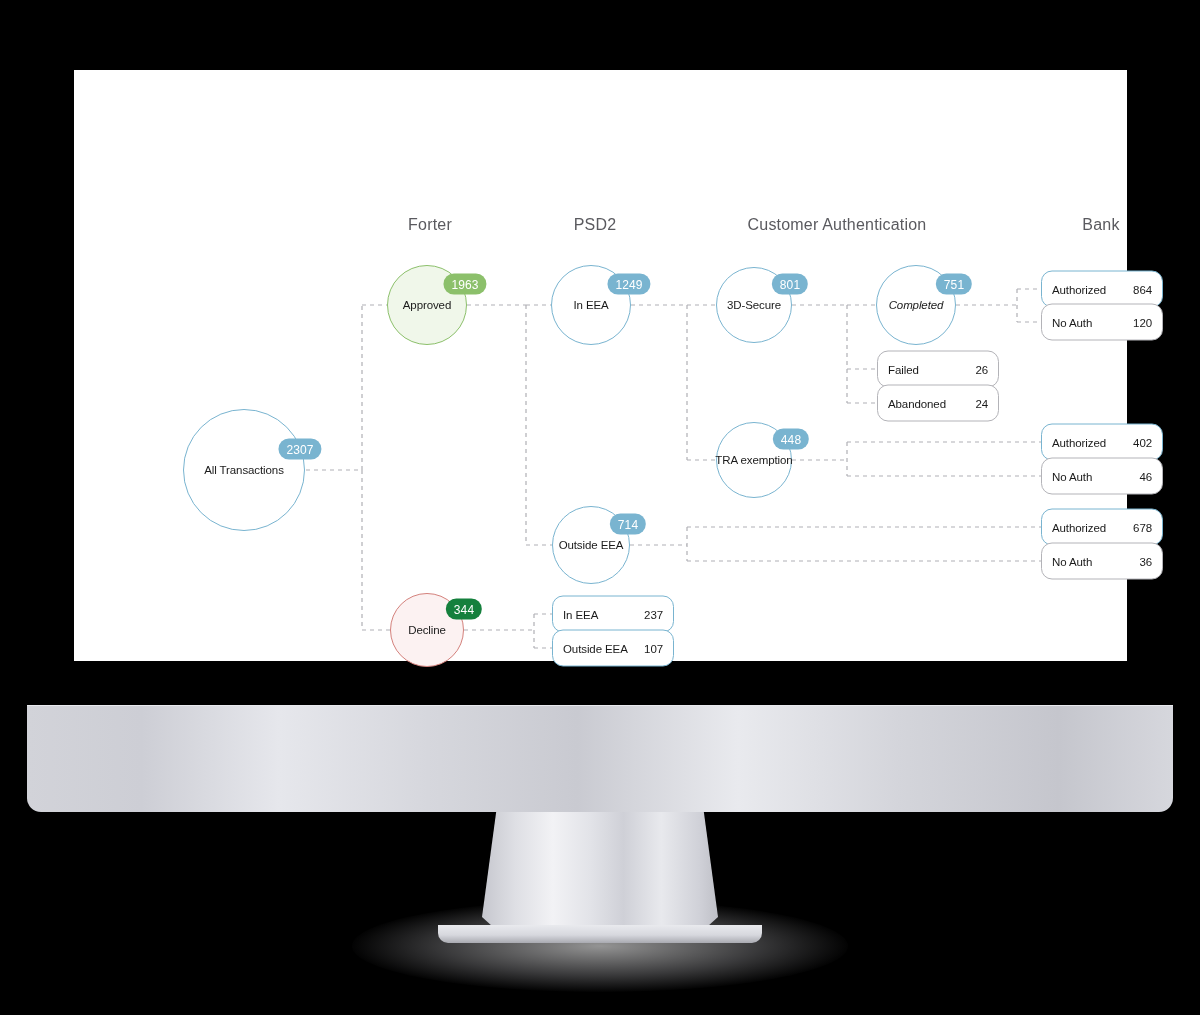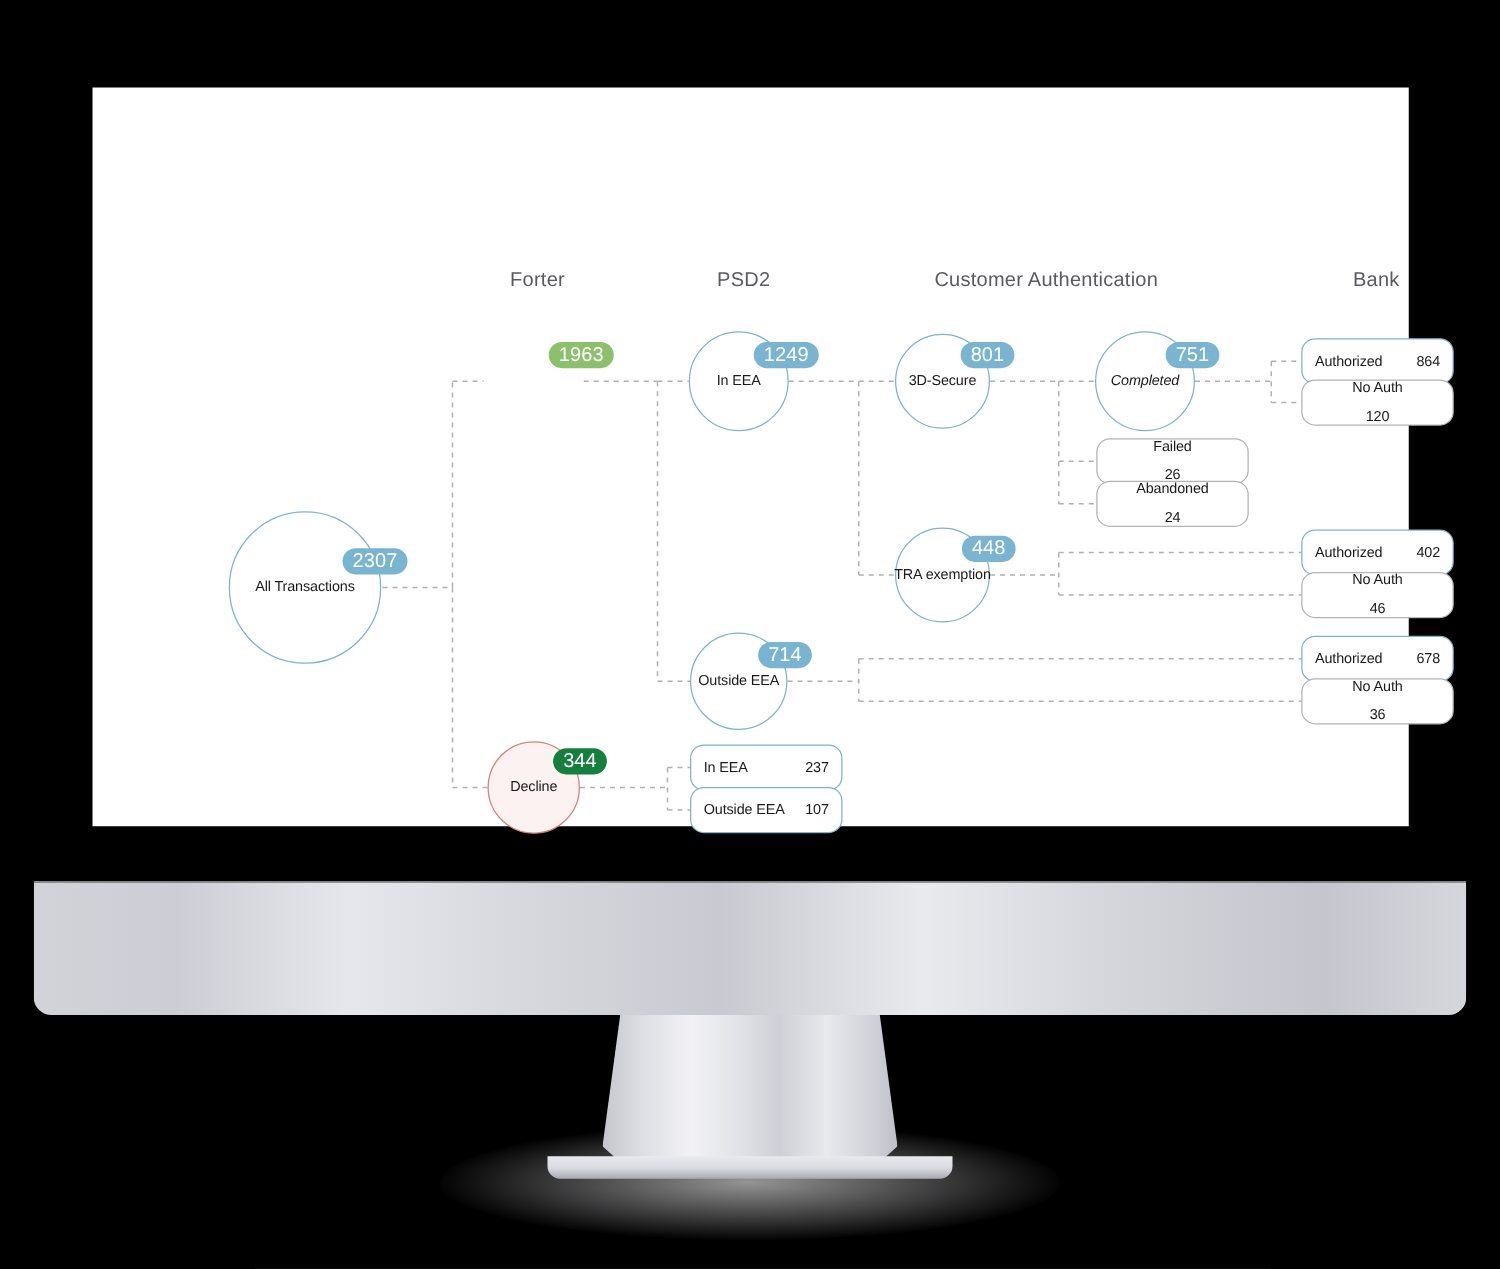--- a/index.html
+++ b/index.html
@@ -93,21 +93,21 @@
 
   .badge {
     position: absolute;
     min-width: 34px;
     height: 21px;
     padding: 0 8px;
     border-radius: 11px;
     display: flex;
     align-items: center;
     justify-content: center;
-    font-size: 16px;
+    font-size: 12px;
     color: #ffffff;
     white-space: nowrap;
     transform: translate(-50%, -50%);
     letter-spacing: .1px;
   }
   .badge.blue  { background: #79b4d0; }
   .badge.green { background: #8cc06b; }
   .badge.red   { background: #15803d; }
 
   
@@ -118,21 +118,21 @@
     background: #ffffff;
     display: flex;
     align-items: center;
     justify-content: space-between;
     padding: 0 10px;
     transform: translateY(-50%);
     font-size: 11.5px;
     color: #1a1a1a;
   }
   .pill.blue { border: 1.4px solid #79b4d0; }
-  .pill.grey { border: 1.4px solid #b3b3b8; flex-direction: column; }
+  .pill.grey { border: 1.4px solid #b3b3b8; }
   .pill .pill-label { white-space: nowrap; letter-spacing: -.1px; }
   .pill .pill-value { white-space: nowrap; letter-spacing: -.1px; }
 </style>
 </head>
 <body>
 
 <div id="stage">
 
   <div id="monitor-shadow"></div>
   <div id="monitor-base"></div>
@@ -192,20 +192,23 @@
       <div class="col-header" style="left:356px; top:146px;">Forter</div>
       <div class="col-header" style="left:521px; top:146px;">PSD2</div>
       <div class="col-header" style="left:763px; top:146px;">Customer Authentication</div>
       <div class="col-header" style="left:1027px; top:146px;">Bank</div>
 
       <div class="node blue" style="left:170px; top:400px; width:122px; height:122px;">
         <span class="node-label">All Transactions</span>
       </div>
       <div class="badge blue" style="left:226px; top:379px;">2307</div>
 
+      <div class="node green" style="left:353px; top:235px; width:80px; height:80px;">
+        <span class="node-label">Approved</span>
+      </div>
       <div class="badge green" style="left:391px; top:214px;">1963</div>
 
       <div class="node red" style="left:353px; top:560px; width:74px; height:74px;">
         <span class="node-label">Decline</span>
       </div>
       <div class="badge red" style="left:390px; top:539px;">344</div>
 
       <div class="node blue" style="left:517px; top:235px; width:80px; height:80px;">
         <span class="node-label">In EEA</span>
       </div>

